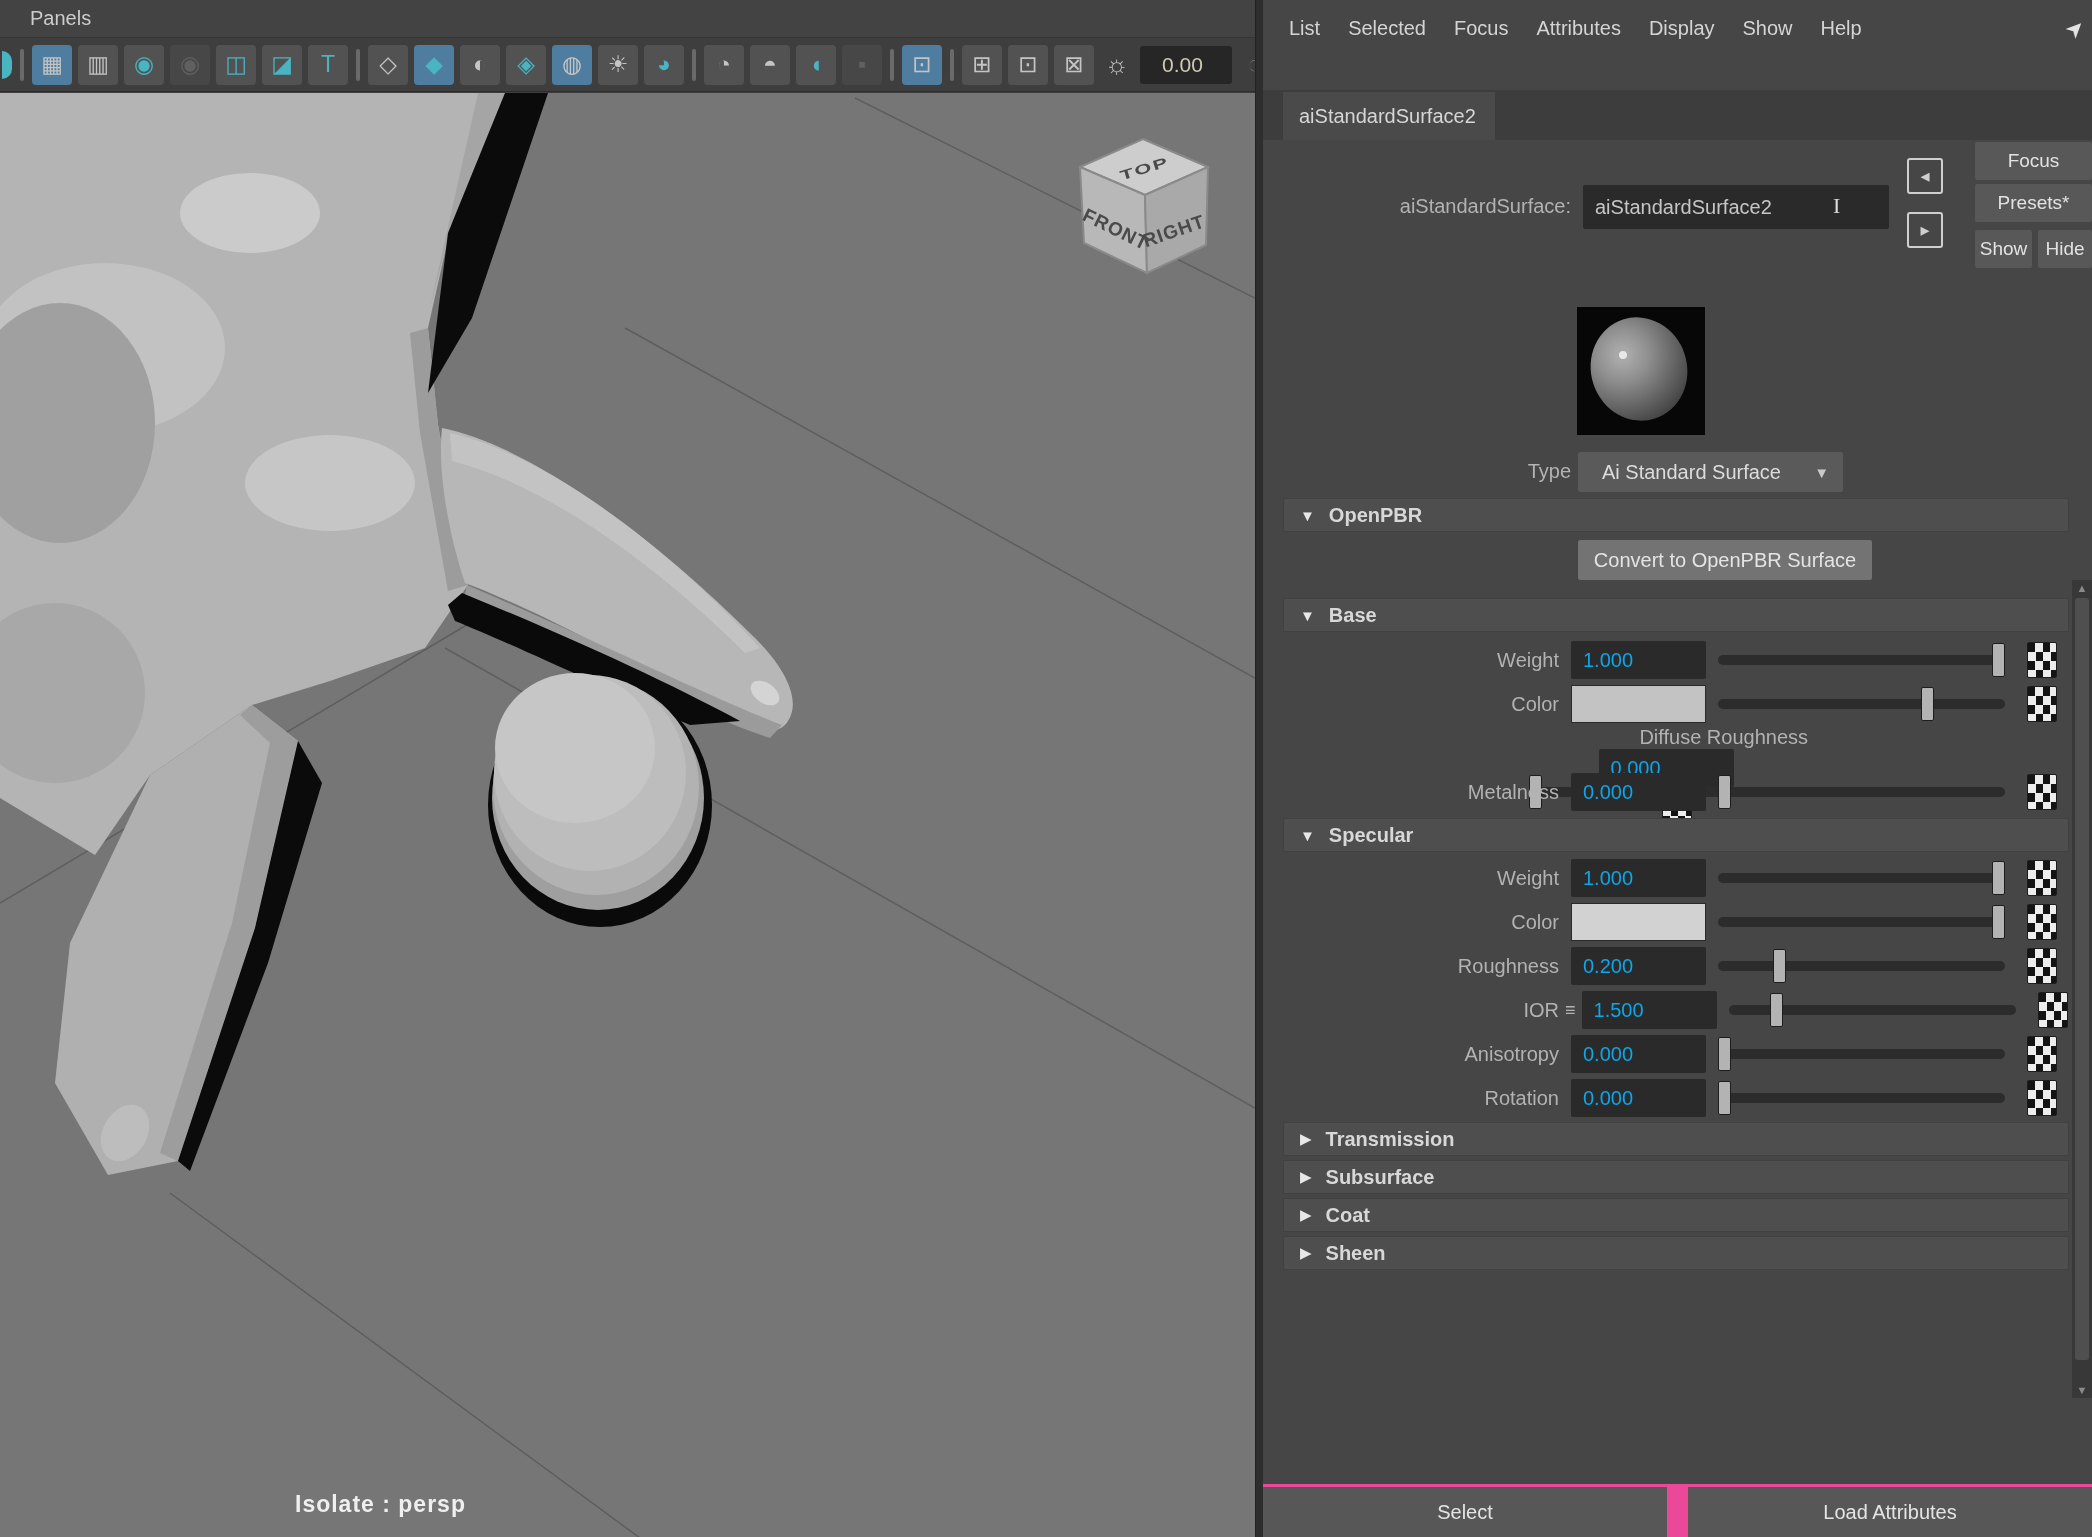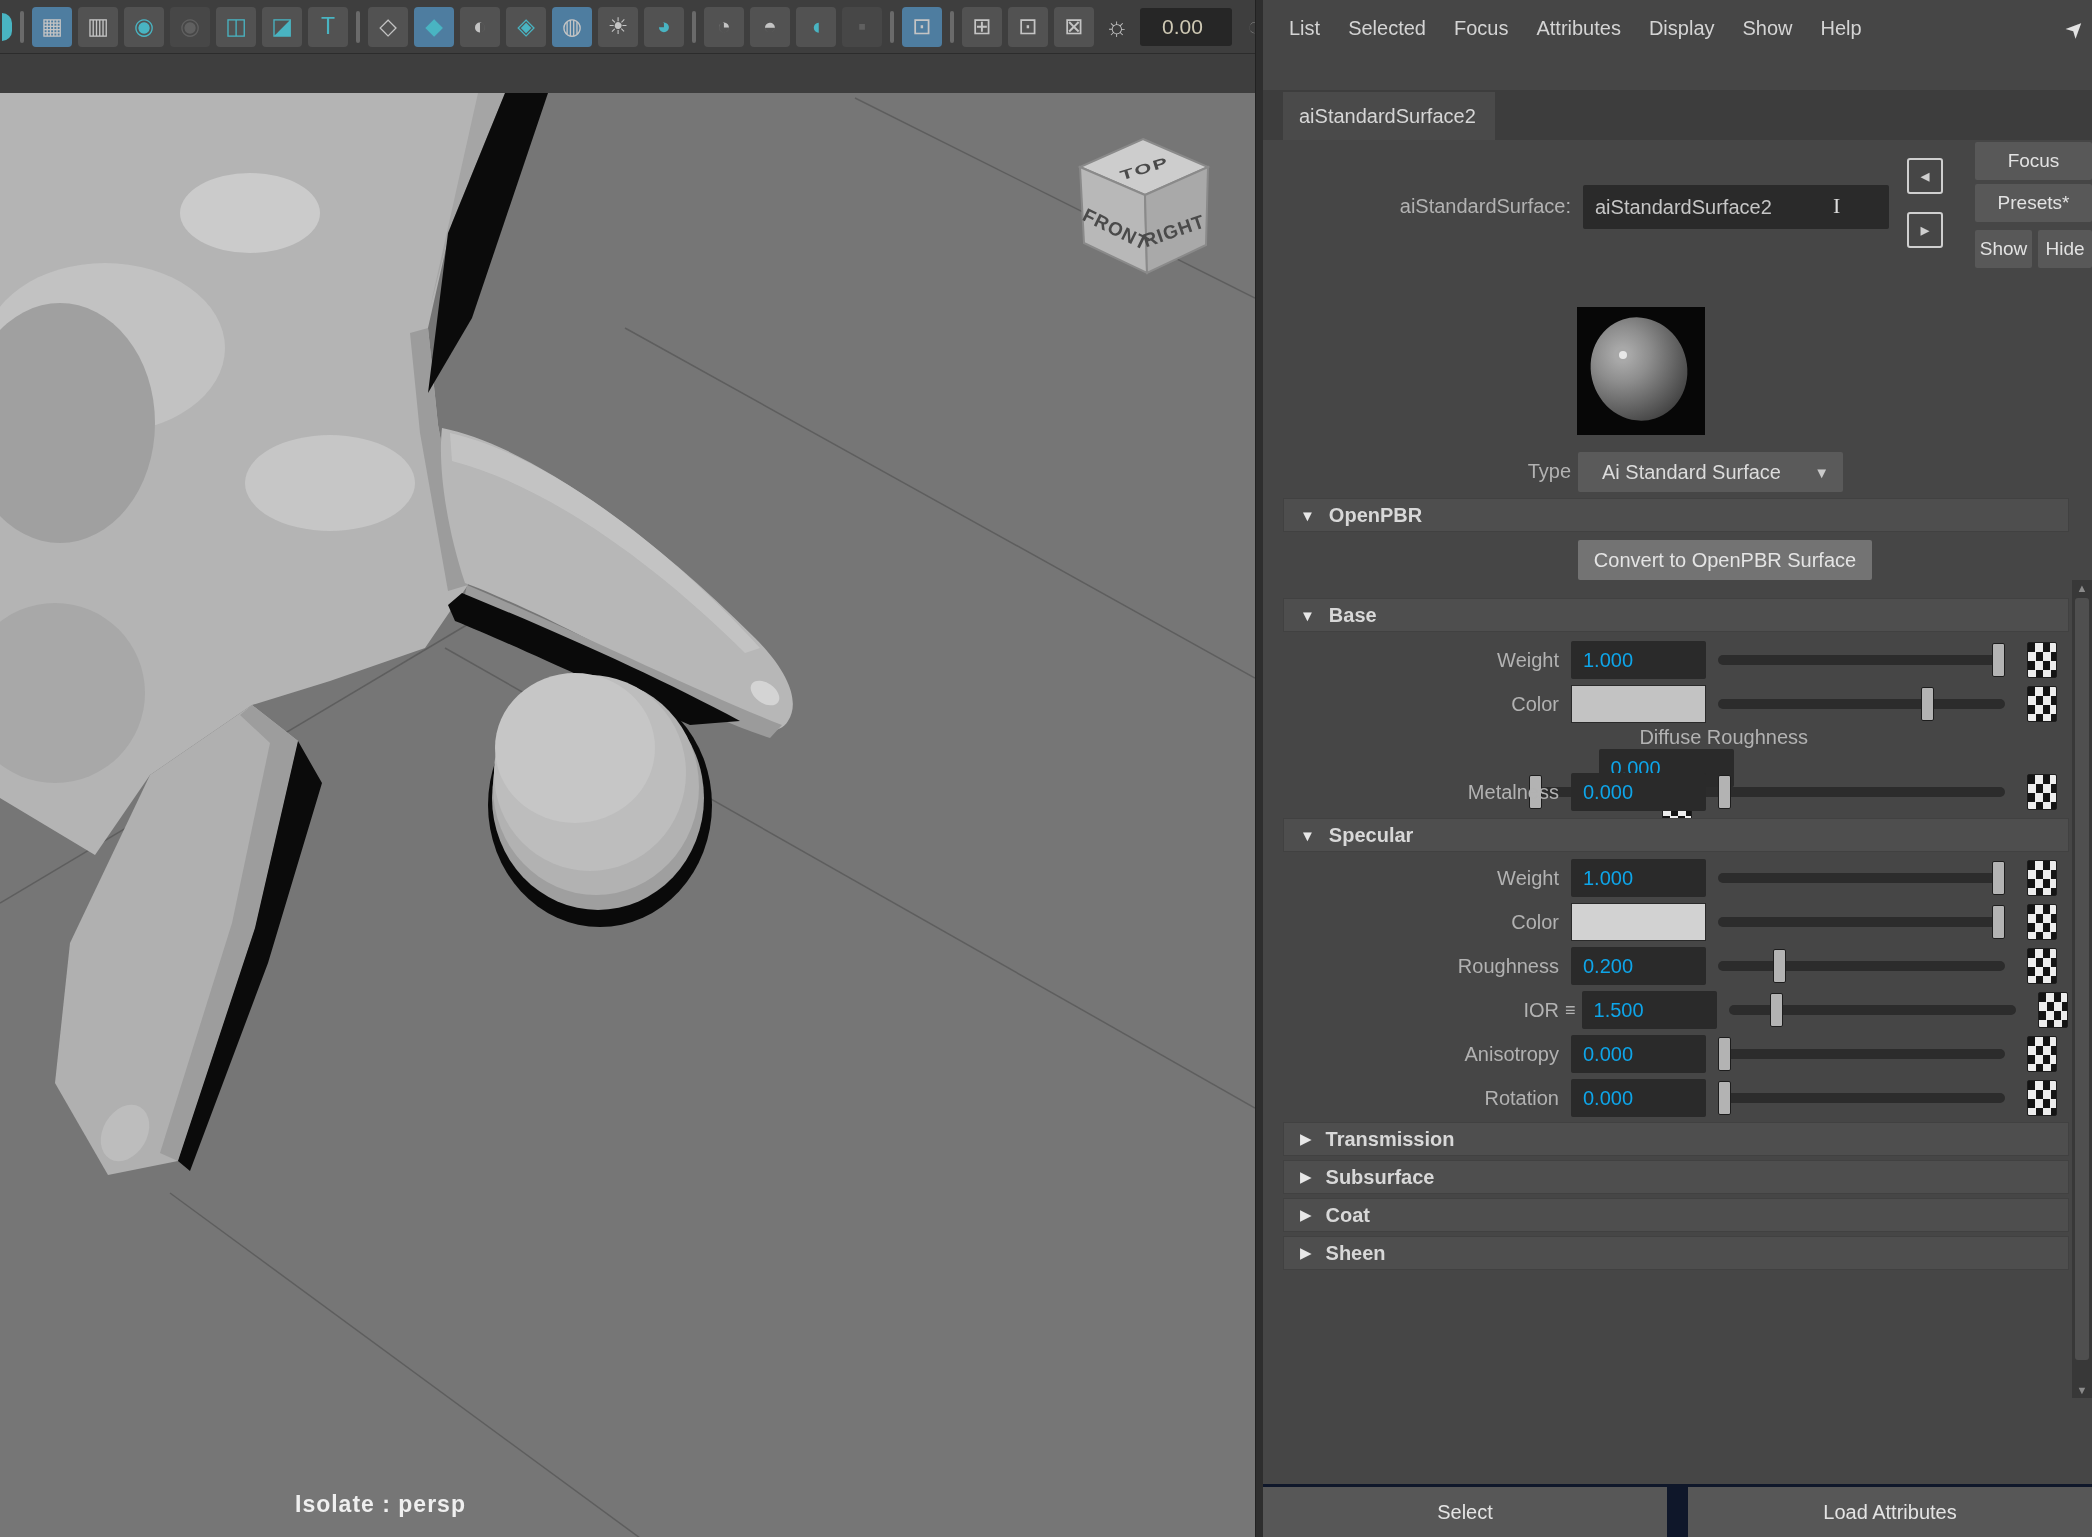--- a/index.html
+++ b/index.html
@@ -88,35 +88,38 @@
     border:1px solid #1d1d1d; border-radius:2px; }
   .arow .checker { margin-left:22px; width:30px; height:36px; border:1px solid #1d1d1d;
     border-radius:2px; background:repeating-conic-gradient(#ededed 0 25%, #141414 0 50%);
     background-size:15px 18px; flex:0 0 auto; }
   .notes-zone { position:absolute; left:0; top:1108px; width:809px; height:289px; background:#464646; }
   .drag-dots { width:290px; margin:4px auto 6px auto; border-top:3px dotted #9a9a9a; }
   .notes-row { padding-left:22px; color:#cccccc; font-size:21px; font-weight:bold; }
   .notes-row .nval { margin-left:14px; }
   .notes-box { position:absolute; left:0; top:54px; width:807px; height:176px; background:#262626;
     border:1px solid #1d1d1d; }
-  .ae-footer { position:absolute; left:0; bottom:0; width:829px; height:53px; background:#0f172a;
+  .ae-footer { position:absolute; left:0; bottom:0; width:829px; height:53px; background:#ec4899;
     display:flex; gap:21px; padding-top:3px; }
   .foot-btn { flex:1; background:#575757; color:#e4e4e4; font-size:20px; display:flex;
     align-items:center; justify-content:center; }
   .ae-scrollbar { position:absolute; right:0; top:440px; width:20px; height:818px; background:#383838; }
   .ae-scrollbar .thumb { position:absolute; left:3px; top:18px; width:14px; height:762px;
     background:#4f4f4f; border-radius:3px; }
   .ae-scrollbar .up, .ae-scrollbar .dn { position:absolute; left:0; width:20px; text-align:center;
     color:#8a8a8a; font-size:11px; }
   .ae-scrollbar .up { top:2px; } .ae-scrollbar .dn { bottom:2px; }
 </style>
 </head>
 <body>
 
 <div id="viewport">
+  <div class="panel-menubar">
+    <span>Panels</span>
+  </div>
   <div class="vp-toolbar" id="vp-toolbar">
       <span class="tsliver"></span>
       <span class="tsep"></span>
       <span class="tbtn sel">▦</span>
       <span class="tbtn">▥</span>
       <span class="tbtn teal">◉</span>
       <span class="tbtn dim">◉</span>
       <span class="tbtn teal">◫</span>
       <span class="tbtn teal">◪</span>
       <span class="tbtn teal">T</span>

